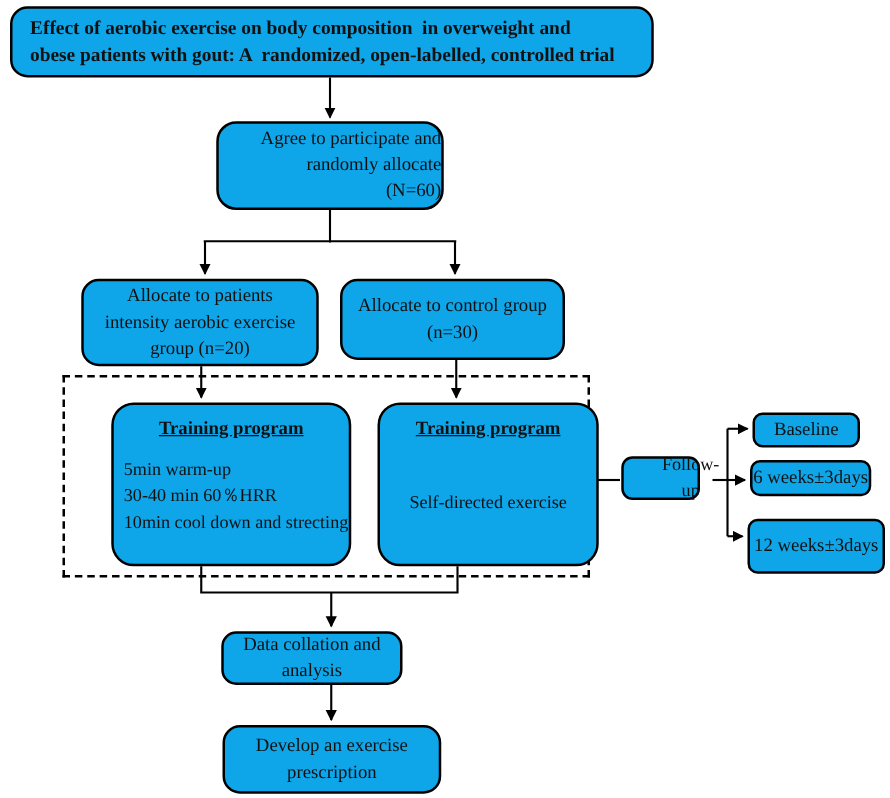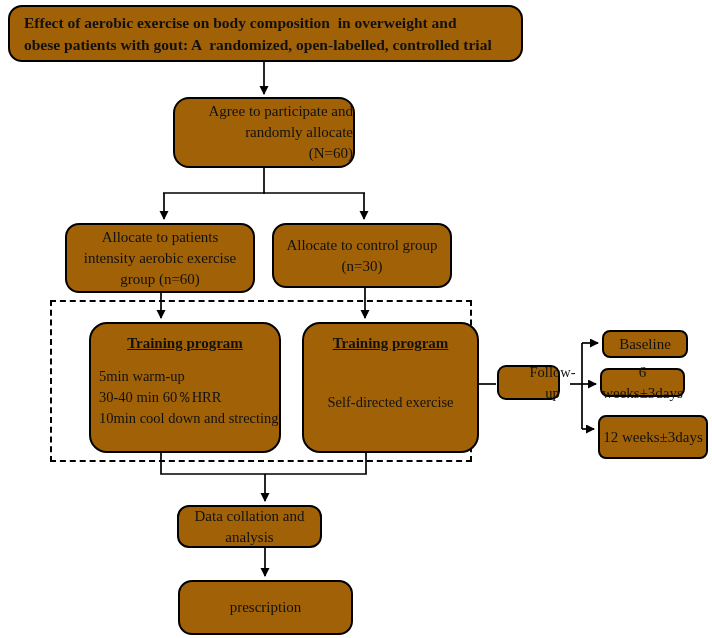--- a/index.html
+++ b/index.html
@@ -8,21 +8,21 @@
     width:712px;height:638px;
     background:#ffffff;
     font-family:"Liberation Serif","DejaVu Serif",serif;
     color:#111111;
     overflow:hidden;
   }
   #connectors{position:absolute;left:0;top:0;width:712px;height:638px;z-index:1;}
   .box{
     position:absolute;
     box-sizing:border-box;
-    background:#a16207;
+    background:#0ea5e9;
     border:2px solid #000000;
     display:flex;
     flex-direction:column;
     align-items:center;
     justify-content:center;
     text-align:center;
     font-size:15px;
     line-height:21px;
     z-index:2;
   }
@@ -64,21 +64,21 @@
     padding-left:8px;
     white-space:nowrap;
     font-size:14.5px;
     line-height:21px;
   }
   #training-control-box .training-body{
     align-self:center;padding-left:0;margin-top:38px;
   }
   #followup-box{left:497px;top:365px;width:63px;height:35px;border-radius:9px;font-size:14.5px;padding-left:48px;}
   #baseline-box{left:602px;top:330px;width:86px;height:28px;border-radius:8px;}
-  #week6-box{left:600px;top:368px;width:85px;height:29px;border-radius:8px;}
+  #week6-box{left:600px;top:368px;width:97px;height:29px;border-radius:8px;}
   #week12-box{left:598px;top:415px;width:110px;height:44px;border-radius:8px;}
   #data-collation-box{left:177px;top:505px;width:145px;height:43px;border-radius:12px;}
   #develop-box{left:178px;top:580px;width:175px;height:55px;border-radius:14px;}
 </style>
 </head>
 <body>
 
 <div id="canvas">
 
   <svg id="connectors" viewBox="0 0 712 638" xmlns="http://www.w3.org/2000/svg">
@@ -122,21 +122,21 @@
 
   <div class="box" id="agree-box">
     <div>Agree to participate and</div>
     <div>randomly allocate</div>
     <div>(N=60)</div>
   </div>
 
   <div class="box" id="alloc-exercise-box">
     <div>Allocate to patients</div>
     <div>intensity aerobic exercise</div>
-    <div>group (n=60)</div>
+    <div>group (n=20)</div>
   </div>
 
   <div class="box" id="alloc-control-box">
     <div>Allocate to control group</div>
     <div>(n=30)</div>
   </div>
 
   <div class="box training-box" id="training-exercise-box">
     <div class="training-heading">Training program</div>
     <div class="training-body">
@@ -167,16 +167,17 @@
 
   <div class="box" id="week12-box">
     <div>12 weeks±3days</div>
   </div>
 
   <div class="box" id="data-collation-box">
     <div>Data collation and analysis</div>
   </div>
 
   <div class="box" id="develop-box">
+    <div>Develop an exercise</div>
     <div>prescription</div>
   </div>
 
 </div>
 
 </body></html>

